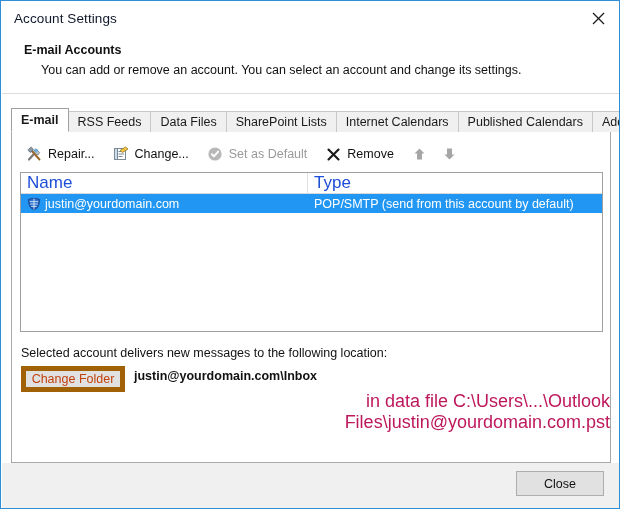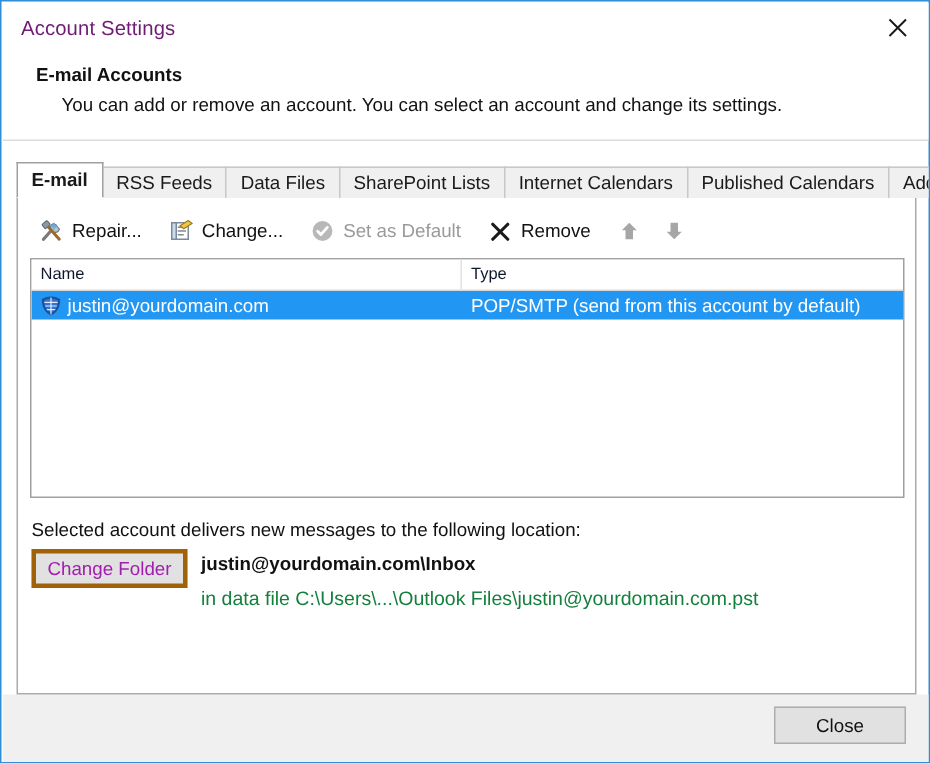--- a/index.html
+++ b/index.html
@@ -25,21 +25,21 @@
   .titlebar {
     position: absolute;
     left: 1px; top: 1px;
     width: 618px; height: 33px;
     background: #ffffff;
   }
   .title-text {
     position: absolute;
     left: 12px; top: 9px;
     font-size: 13.5px;
-    color: #701a75;
+    color: #0f172a;
     letter-spacing: 0.1px;
   }
   .close-x {
     position: absolute;
     right: 0px; top: 0px;
     width: 44px; height: 33px;
     display: flex;
     align-items: center;
     justify-content: center;
     cursor: default;
@@ -163,22 +163,22 @@
     overflow: hidden;
   }
   .lv-head {
     display: flex;
     height: 20px;
     border-bottom: 1px solid #d9d9d9;
     background: #ffffff;
   }
   .lv-th {
     box-sizing: border-box;
-    font-size: 11px;
-    color: #0f172a;
+    font-size: 17px;
+    color: #1d4ed8;
     display: flex;
     align-items: center;
     padding-left: 6px;
     border-right: 1px solid #e2e2e2;
     cursor: default;
   }
   .lv-th.c1 { width: 287px; }
   .lv-th.c2 { flex: 1 1 auto; border-right: none; }
   .lv-row {
     display: flex;
@@ -215,38 +215,38 @@
     font-size: 12.5px;
     color: #111111;
   }
   .chg-folder-btn {
     position: absolute;
     left: 9px; top: 234px;
     width: 104px; height: 26px;
     box-sizing: border-box;
     font-family: "Liberation Sans", sans-serif;
     font-size: 12.5px;
-    color: #a21caf;
+    color: #c2410c;
     background: #e1e1e1;
-    border: 3px solid #a16207;
+    border: 5px solid #a16207;
     cursor: default;
     padding: 0;
   }
   .deliver-path {
     position: absolute;
     left: 122px; top: 237px;
     font-size: 12.5px;
     font-weight: bold;
     color: #111111;
   }
   .deliver-file {
     position: absolute;
     left: 122px; top: 259px;
-    font-size: 13px;
-    color: #15803d;
+    font-size: 18px;
+    color: #be185d;
     text-align: right;
   }
 
   
   .footer {
     position: absolute;
     left: 1px; top: 462px;
     width: 618px; height: 46px;
     background: #f0f0f0;
   }

